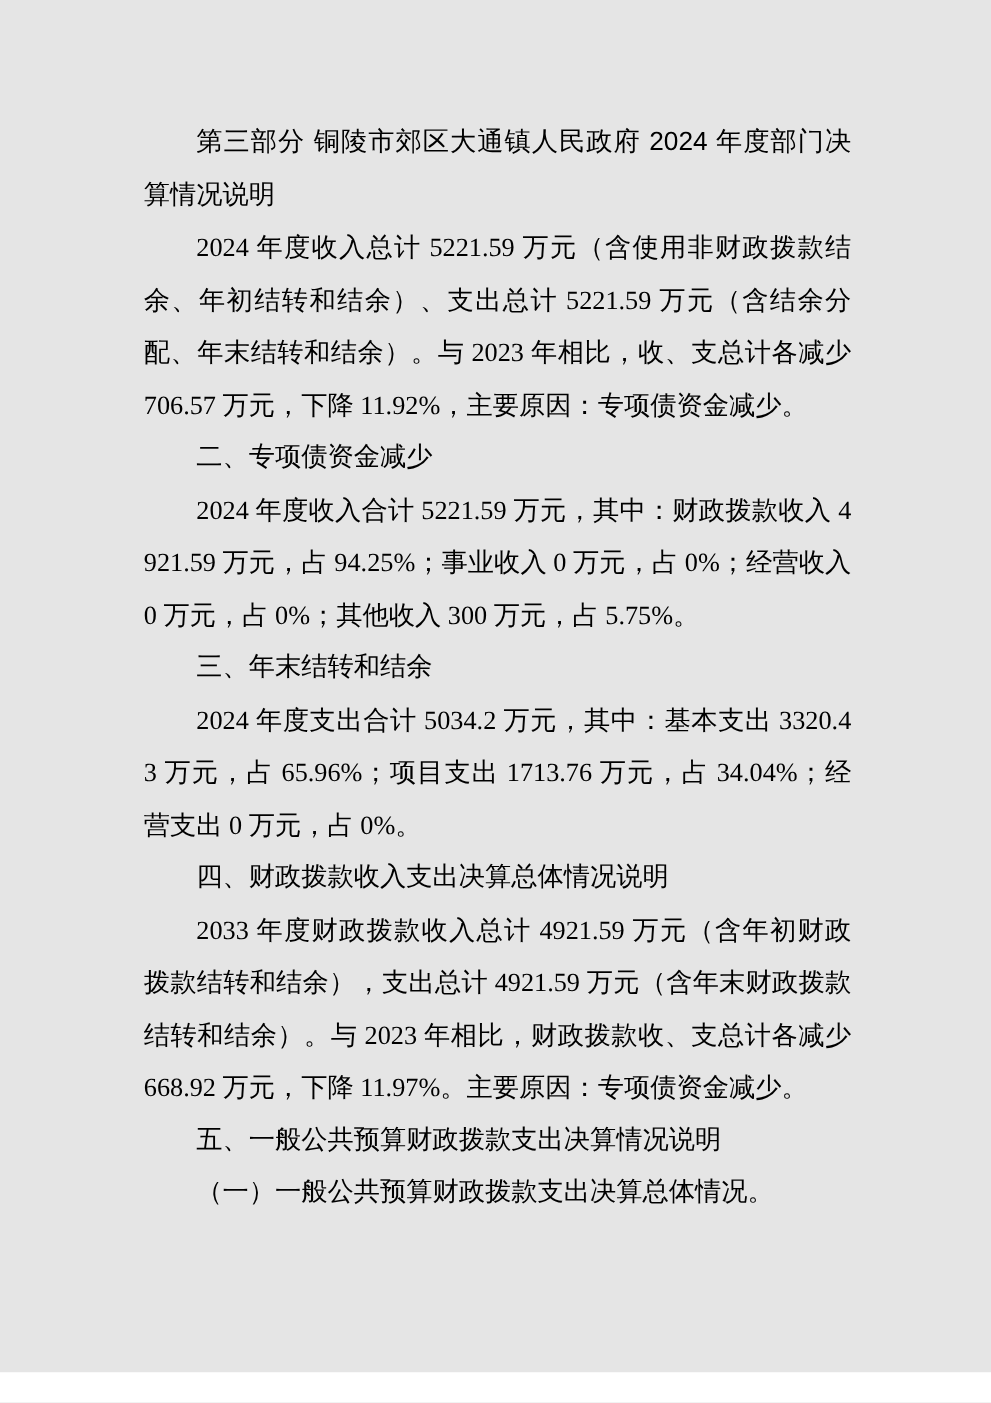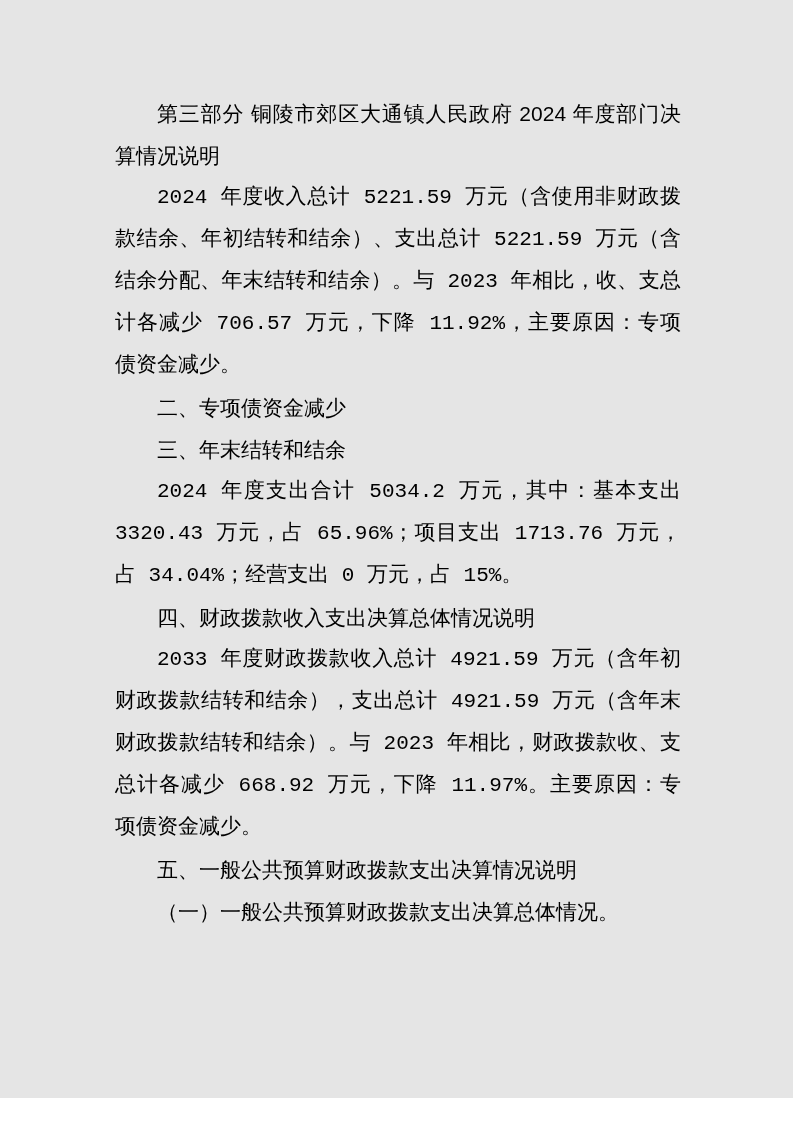--- a/index.html
+++ b/index.html
@@ -30,38 +30,39 @@
     text-indent: 2em;
     text-align: justify;
     font-weight: 400;
     word-break: break-all;
   }
   .doc-title, .sec-heading, .sub-heading {
     font-family: "Liberation Sans", "DejaVu Sans", sans-serif;
     font-weight: 700;
   }
   .body-text {
-    font-family: Liberation Mono, monospace;
+    font-family: Liberation Serif, serif;
     font-weight: 400;
   }
 </style>
 </head>
 <body>
 
 <div class="page">
   <div class="content">
 
     <h1 class="doc-title">第三部分 铜陵市郊区大通镇人民政府 2024 年度部门决算情况说明</h1>
 
     <p class="body-text">2024 年度收入总计 5221.59 万元（含使用非财政拨款结余、年初结转和结余）、支出总计 5221.59 万元（含结余分配、年末结转和结余）。与 2023 年相比，收、支总计各减少 706.57 万元，下降 11.92%，主要原因：专项债资金减少。</p>
 
     <h2 class="sec-heading">二、专项债资金减少</h2>
+    <p class="body-text">2024 年度收入合计 5221.59 万元，其中：财政拨款收入 4921.59 万元，占 94.25%；事业收入 0 万元，占 0%；经营收入 0 万元，占 0%；其他收入 300 万元，占 5.75%。</p>
 
     <h2 class="sec-heading">三、年末结转和结余</h2>
-    <p class="body-text">2024 年度支出合计 5034.2 万元，其中：基本支出 3320.43 万元，占 65.96%；项目支出 1713.76 万元，占 34.04%；经营支出 0 万元，占 15%。</p>
+    <p class="body-text">2024 年度支出合计 5034.2 万元，其中：基本支出 3320.43 万元，占 65.96%；项目支出 1713.76 万元，占 34.04%；经营支出 0 万元，占 0%。</p>
 
     <h2 class="sec-heading">四、财政拨款收入支出决算总体情况说明</h2>
     <p class="body-text">2033 年度财政拨款收入总计 4921.59 万元（含年初财政拨款结转和结余），支出总计 4921.59 万元（含年末财政拨款结转和结余）。与 2023 年相比，财政拨款收、支总计各减少 668.92 万元，下降 11.97%。主要原因：专项债资金减少。</p>
 
     <h2 class="sec-heading">五、一般公共预算财政拨款支出决算情况说明</h2>
 
     <h3 class="sub-heading">（一）一般公共预算财政拨款支出决算总体情况。</h3>
 
   </div>
 </div>

